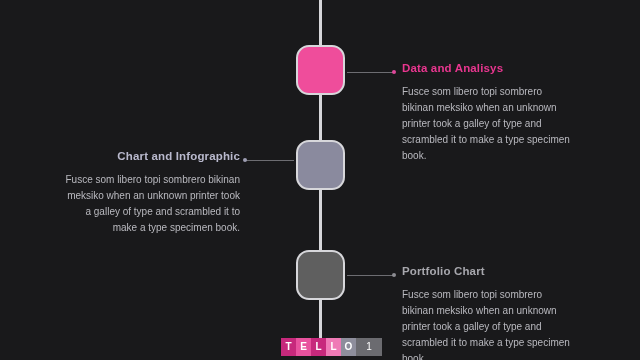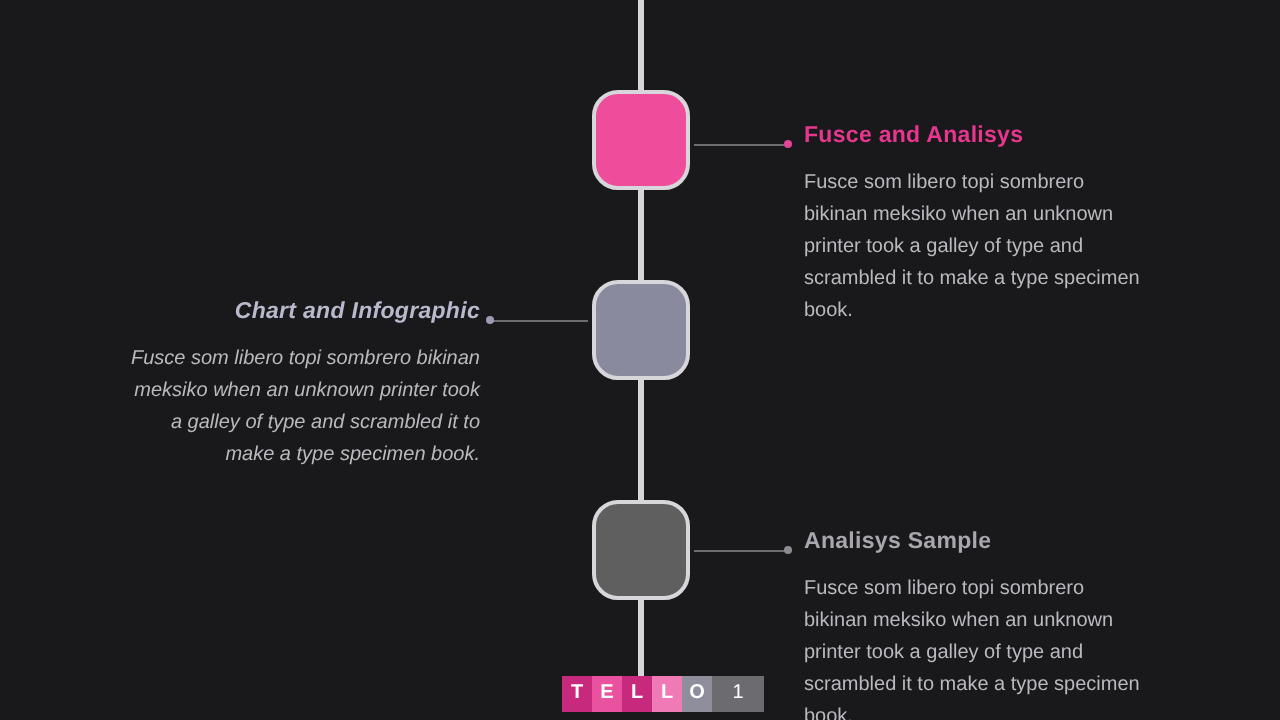--- a/index.html
+++ b/index.html
@@ -60,21 +60,21 @@
     line-height:1.1;
   }
   .block p {
     font-size:10px;
     line-height:1.62;
     color:#b9b9bf;
     font-weight:normal;
   }
 
   .block-right { left:402px; width:168px; text-align:left; }
-  .block-left  { left:60px;  width:180px; text-align:right;font-style:italic; }
+  .block-left  { left:60px;  width:180px; text-align:right; }
 
   .block-1 { top:62px; }
   .block-1 h2 { color:#e8368f; }
 
   .block-2 { top:150px; }
   .block-2 h2 { color:#b9b9cd; }
 
   .block-3 { top:265px; }
   .block-3 h2 { color:#a7a7ad; }
 
@@ -113,31 +113,31 @@
   <div class="conn conn-1"></div>
   <div class="dot  dot-1"></div>
 
   <div class="conn conn-2"></div>
   <div class="dot  dot-2"></div>
 
   <div class="conn conn-3"></div>
   <div class="dot  dot-3"></div>
 
   <div class="block block-right block-1">
-    <h2 style="color: rgb(232, 54, 143);">Fusce and Analisys</h2>
+    <h2 style="color: rgb(232, 54, 143);">Data and Analisys</h2>
     <p>Fusce som libero topi sombrero bikinan meksiko when an unknown printer took a galley of type and scrambled it to make a type specimen book.</p>
   </div>
 
   <div class="block block-left block-2">
     <h2 style="color: rgb(185, 185, 205);">Chart and Infographic</h2>
     <p>Fusce som libero topi sombrero bikinan meksiko when an unknown printer took a galley of type and scrambled it to make a type specimen book.</p>
   </div>
 
   <div class="block block-right block-3">
-    <h2 style="color: rgb(167, 167, 173);">Analisys Sample</h2>
+    <h2 style="color: rgb(167, 167, 173);">Portfolio Chart</h2>
     <p>Fusce som libero topi sombrero bikinan meksiko when an unknown printer took a galley of type and scrambled it to make a type specimen book.</p>
   </div>
 
   <div class="badge">
     <span class="cell" style="background: rgb(199, 41, 124);">T</span>
     <span class="cell" style="background: rgb(232, 82, 158);">E</span>
     <span class="cell" style="background: rgb(199, 41, 124);">L</span>
     <span class="cell" style="background: rgb(239, 122, 182);">L</span>
     <span class="cell" style="background: rgb(142, 142, 156);">O</span>
     <span class="cell wide" style="background: rgb(107, 107, 112);">1</span>

